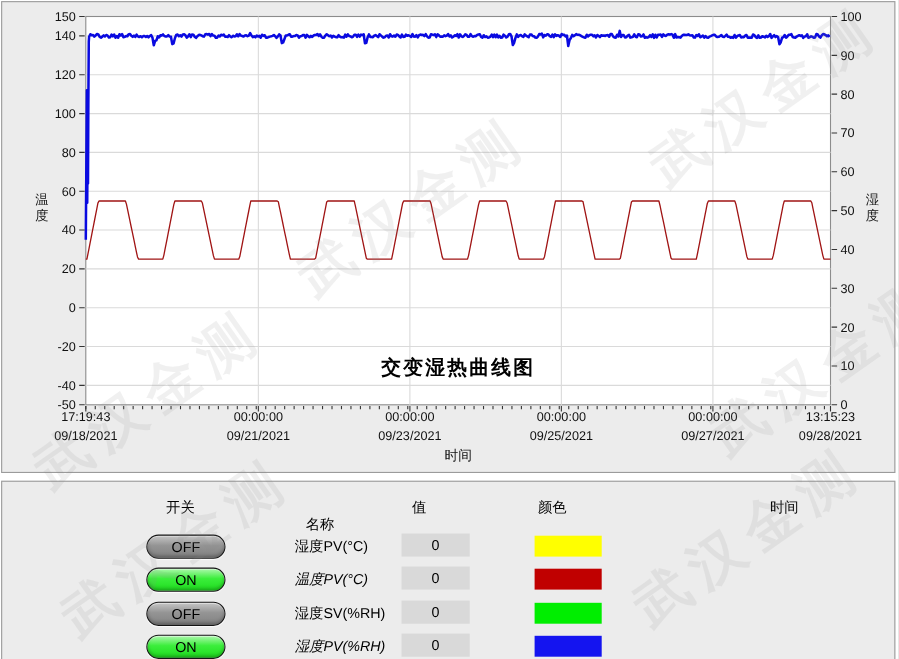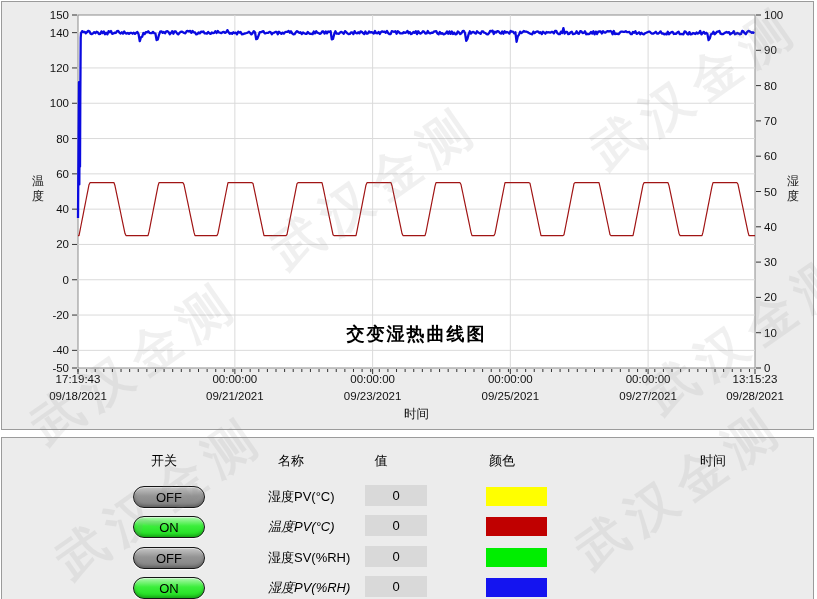--- a/index.html
+++ b/index.html
@@ -218,21 +218,21 @@
         <text x="753" y="398" text-anchor="middle" font-size="11.5" fill="#111">09/28/2021</text>
         <text x="36" y="183" text-anchor="middle" font-size="12" fill="#111"><tspan x="36" dy="0">温</tspan><tspan x="36" dy="15">度</tspan></text>
         <text x="791" y="183" text-anchor="middle" font-size="12" fill="#111"><tspan x="791" dy="0">湿</tspan><tspan x="791" dy="15">度</tspan></text>
         <text x="414.5" y="416" text-anchor="middle" font-size="12.5" fill="#111">时间</text>
         <text x="414.5" y="338" text-anchor="middle" font-size="18" font-weight="bold" letter-spacing="2" fill="#000">交变湿热曲线图</text>
       </svg>
   </div>
 
   <div class="gbox" id="panel-box">
     <div class="phead" style="left:127px;">开关</div>
-    <div class="phead" style="left:254px;">名称</div>
+    <div class="phead" style="left:254px;margin-top:16px;">名称</div>
     <div class="phead" style="left:344px;">值</div>
     <div class="phead" style="left:465px;">颜色</div>
     <div class="phead" style="left:676px;">时间</div>
 
     <div class="pill off" style="left:131px;top:48px;">
       <span>OFF</span>
     </div>
     <div class="prow-label" style="left:266px;top:48px;">湿度PV(°C)</div>
     <div class="vbox" style="left:363px;top:47px;">
       <span>0</span>

